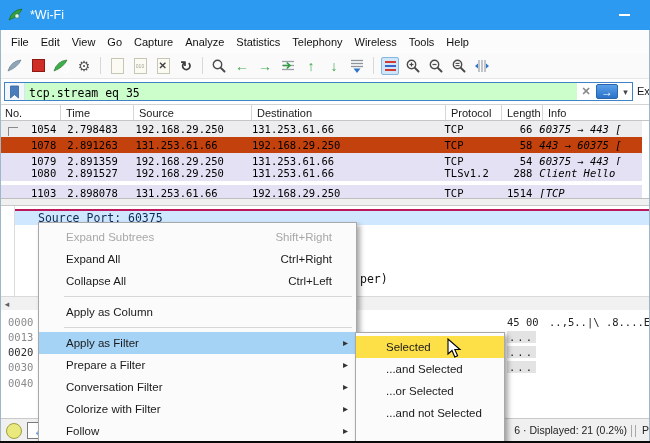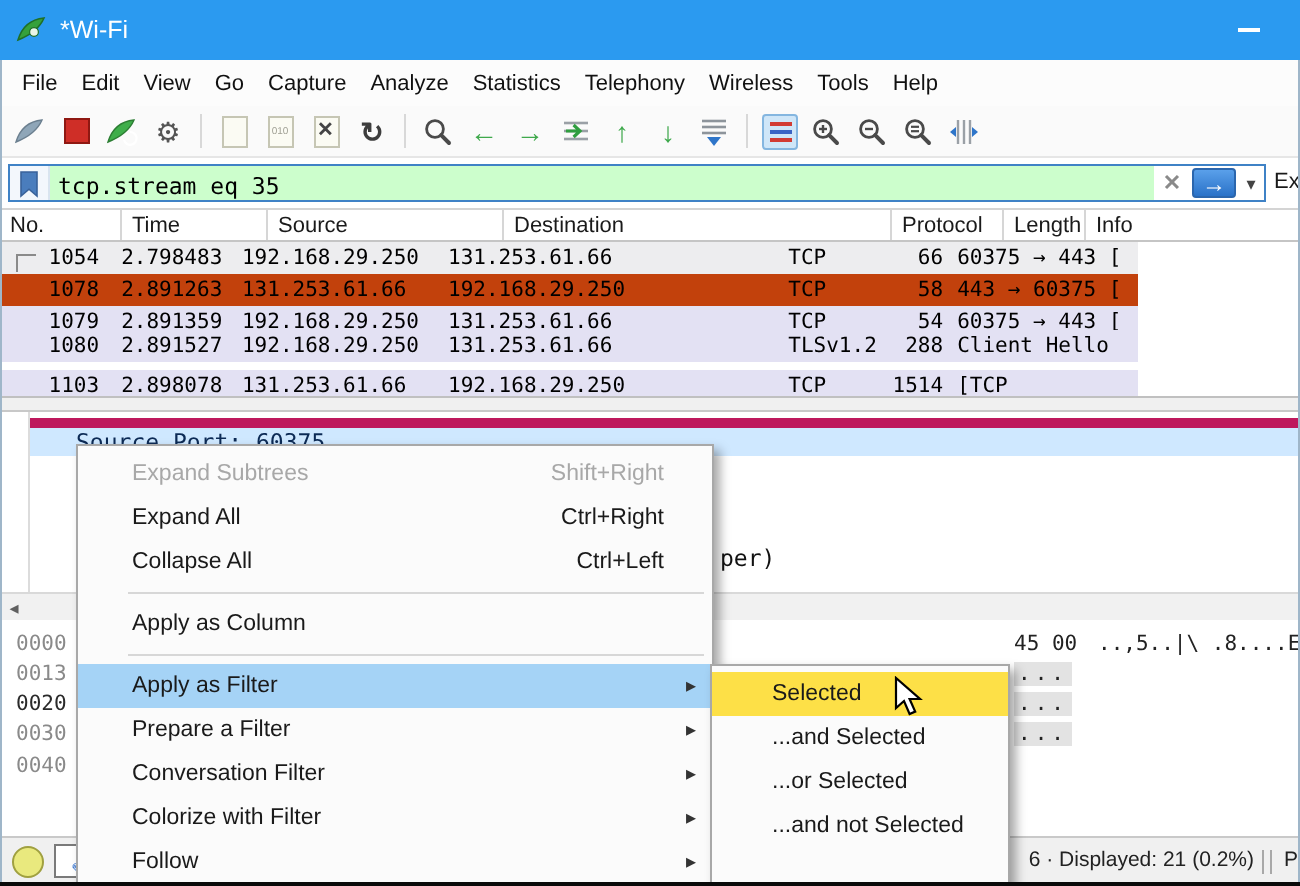--- a/index.html
+++ b/index.html
@@ -46,36 +46,36 @@
   .fb-caret{width:13px;display:flex;align-items:center;justify-content:center;color:#444;font-size:9px;}
   #expr-frag{position:absolute;left:637px;top:6px;width:12px;overflow:hidden;font-size:11px;color:#1a1a1a;white-space:nowrap;}
 
   
   #pl-header{left:0;top:104px;width:650px;height:17px;background:#fff;border-top:1px solid #d4d4d4;border-bottom:1px solid #c5c5c5;
              display:flex;box-sizing:border-box;font-size:11px;color:#1a1a1a;}
   .hcell{border-right:1px solid #d6d6d6;display:flex;align-items:center;padding-left:5px;box-sizing:border-box;overflow:hidden;white-space:nowrap;}
   .c-no{width:61px;} .c-time{width:73px;} .c-src{width:118px;} .c-dst{width:194px;}
   .c-proto{width:56px;} .c-len{width:41px;} .c-info{width:107px;border-right:none;}
   #pl-rows{left:0;top:121px;width:650px;height:77px;overflow:hidden;}
-  .plrow{position:absolute;left:0;width:569px;height:16px;display:flex;align-items:center;
+  .plrow{position:absolute;left:0;width:642px;height:16px;display:flex;align-items:center;
          font:10.5px "DejaVu Sans Mono",monospace;color:#000;}
   .plrow .cell{display:flex;align-items:center;box-sizing:border-box;overflow:hidden;white-space:nowrap;height:16px;}
   .plrow .c-no{justify-content:flex-end;padding-right:4px;}
   .plrow .c-time{padding-left:7px;} .plrow .c-src{padding-left:3px;} .plrow .c-dst{padding-left:3px;}
-  .plrow .c-proto{padding-left:4px;} .plrow .c-len{justify-content:flex-end;padding-right:4px;} .plrow .c-info{padding-left:3px;}
+  .plrow .c-proto{padding-left:4px;} .plrow .c-len{justify-content:flex-end;padding-right:4px;} .plrow .c-info{padding-left:3px;font-style:italic;}
   .row-lav{background:#e3e1f3;} .row-first{background:#ededef;} .row-sel{background:#c2410c;}
   #rel-mark{position:absolute;left:8px;top:6px;width:9px;height:8px;border-left:1px solid #8a8a8a;border-top:1px solid #8a8a8a;}
 
   
   #splitter{left:0;top:198px;width:650px;height:8px;background:#f0f0f0;border-top:1px solid #c0c0c0;border-bottom:1px solid #c8c8c8;box-sizing:border-box;}
 
   
   #details{left:0;top:206px;width:650px;height:90px;background:#fff;}
   #details-gutter{position:absolute;left:14px;top:0;height:90px;width:0;border-left:1px solid #dcdcdc;}
-  #detail-sel{position:absolute;left:15px;top:3px;width:635px;height:14px;background:#cfe8ff;border-top:5px solid #be185d;
+  #detail-sel{position:absolute;left:15px;top:3px;width:635px;height:14px;background:#cfe8ff;border-top:2px solid #be185d;
               display:flex;align-items:center;}
   #detail-sel span{font:11.5px "DejaVu Sans Mono",monospace;color:#0c2a55;padding-left:23px;white-space:nowrap;}
   #detail-frag{position:absolute;left:360px;top:66px;font:11.5px "DejaVu Sans Mono",monospace;color:#111;}
 
   
   #hscroll{left:0;top:296px;width:650px;height:14px;background:#f1f1f1;border-top:1px solid #d9d9d9;box-sizing:border-box;}
   #hscroll-left{position:absolute;left:0;top:1px;width:14px;height:12px;display:flex;align-items:center;justify-content:center;
                 color:#606060;font-size:9px;}
 
   

